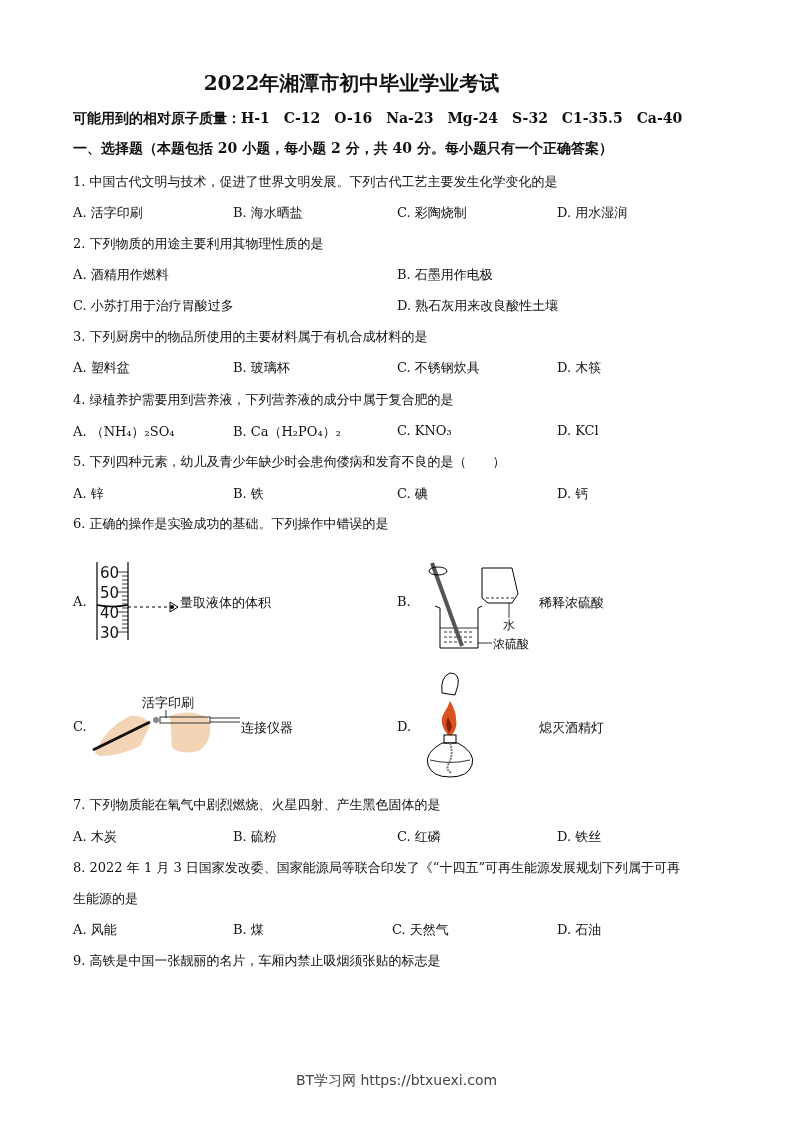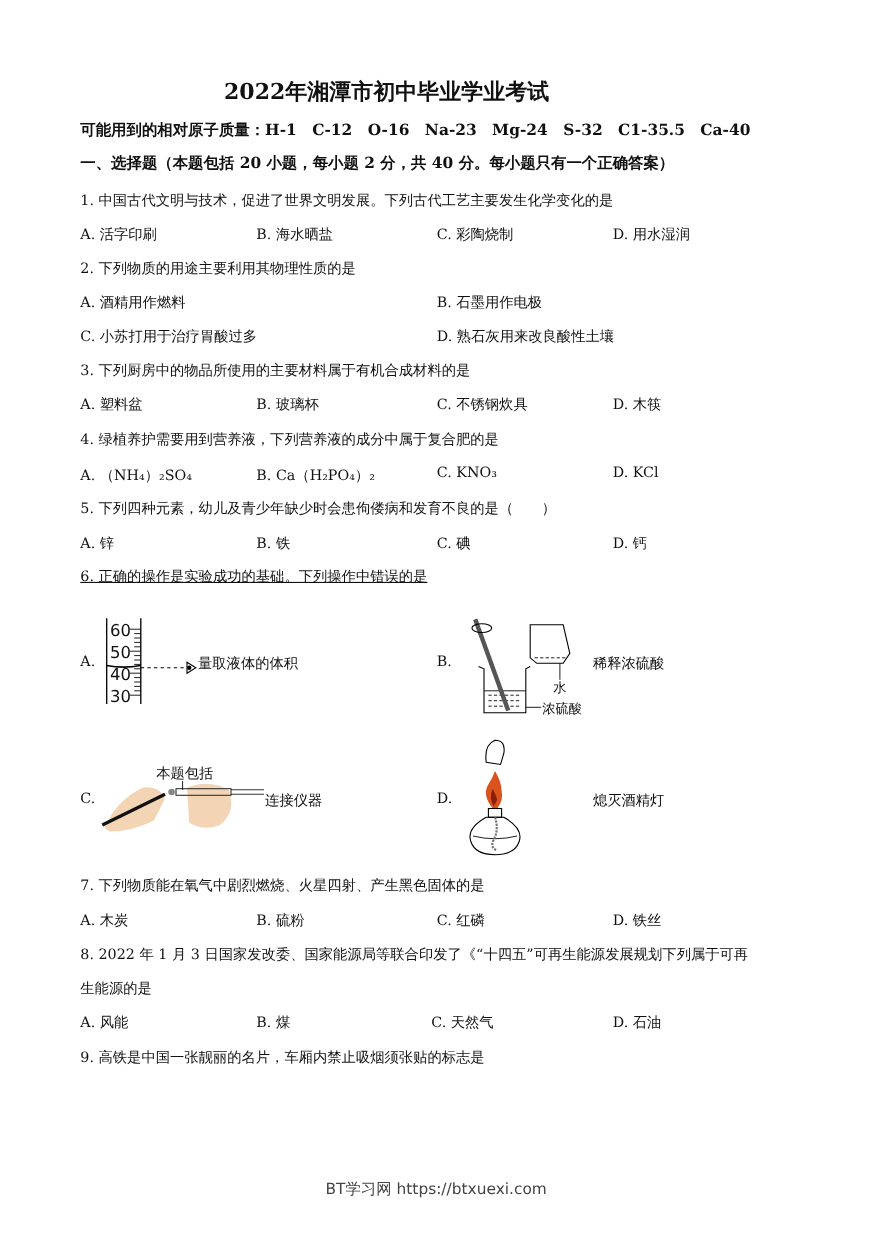--- a/index.html
+++ b/index.html
@@ -43,21 +43,21 @@
 <div class="abs opt" style="left:233px;top:423px;">B.  Ca（H₂PO₄）₂</div>
 <div class="abs opt" style="left:397px;top:423px;">C.  KNO₃</div>
 <div class="abs opt" style="left:557px;top:423px;">D.  KCl</div>
 
 <div class="abs line" style="top:453px;">5. 下列四种元素，幼儿及青少年缺少时会患佝偻病和发育不良的是（　　）</div>
 <div class="abs opt" style="left:73px;top:485px;">A. 锌</div>
 <div class="abs opt" style="left:233px;top:485px;">B. 铁</div>
 <div class="abs opt" style="left:397px;top:485px;">C. 碘</div>
 <div class="abs opt" style="left:557px;top:485px;">D. 钙</div>
 
-<div class="abs line" style="top:515px;text-decoration:underline;">6. 正确的操作是实验成功的基础。下列操作中错误的是</div>
+<div class="abs line" style="top:515px;">6. 正确的操作是实验成功的基础。下列操作中错误的是</div>
 
 <div class="abs label" style="left:73px;top:594px;">A.</div>
 <svg style="left:92px;top:560px;" width="90" height="85" viewBox="0 0 90 85">
   <line x1="5" y1="2" x2="5" y2="80" stroke="#000" stroke-width="1.2"></line>
   <line x1="36" y1="2" x2="36" y2="80" stroke="#000" stroke-width="1.2"></line>
   <g stroke="#000" stroke-width="0.8">
     <line x1="26" y1="12" x2="36" y2="12"></line>
       <line x1="30" y1="16" x2="36" y2="16"></line>
       <line x1="30" y1="20" x2="36" y2="20"></line>
       <line x1="30" y1="24" x2="36" y2="24"></line>
@@ -101,21 +101,21 @@
   <path d="M62 10 L92 10 L98 36 L92 45 L68 45 L62 40 Z" fill="none" stroke="#000" stroke-width="1"></path>
   <line x1="66" y1="40" x2="94" y2="40" stroke="#000" stroke-width="0.8" stroke-dasharray="3,2"></line>
   <line x1="89" y1="45" x2="89" y2="60" stroke="#000" stroke-width="0.8"></line>
   <line x1="58" y1="85" x2="72" y2="85" stroke="#000" stroke-width="0.8"></line>
 </svg>
 <div class="abs" style="left:503px;top:617px;font-size:12px;font-family:'DejaVu Sans',sans-serif;">水</div>
 <div class="abs" style="left:493px;top:636px;font-size:12px;font-family:'DejaVu Sans',sans-serif;">浓硫酸</div>
 <div class="abs label" style="left:539px;top:594px;">稀释浓硫酸</div>
 
 <div class="abs label" style="left:73px;top:719px;">C.</div>
-<div class="abs" style="left:142px;top:694px;font-size:13px;font-family:'DejaVu Sans',sans-serif;">本题包括</div>
+<div class="abs" style="left:142px;top:694px;font-size:13px;font-family:'DejaVu Sans',sans-serif;">活字印刷</div>
 <svg style="left:90px;top:708px;" width="155" height="50" viewBox="0 0 155 50">
   <path d="M5 45 Q15 20 40 8 Q55 6 60 18 L50 38 Q30 48 10 48 Z" fill="#f3d5b5"></path>
   <line x1="3" y1="42" x2="60" y2="14" stroke="#111" stroke-width="3"></line>
   <circle cx="66" cy="12" r="3" fill="#888"></circle>
   <path d="M80 8 Q100 0 118 10 Q125 30 110 42 Q95 48 82 40 Z" fill="#f3d5b5"></path>
   <rect x="70" y="9" width="50" height="6" fill="none" stroke="#333" stroke-width="1"></rect>
   <line x1="120" y1="10" x2="150" y2="10" stroke="#333" stroke-width="1"></line>
   <line x1="120" y1="14" x2="150" y2="14" stroke="#333" stroke-width="1"></line>
   <line x1="76" y1="2" x2="76" y2="10" stroke="#000" stroke-width="0.8"></line>
 </svg>

